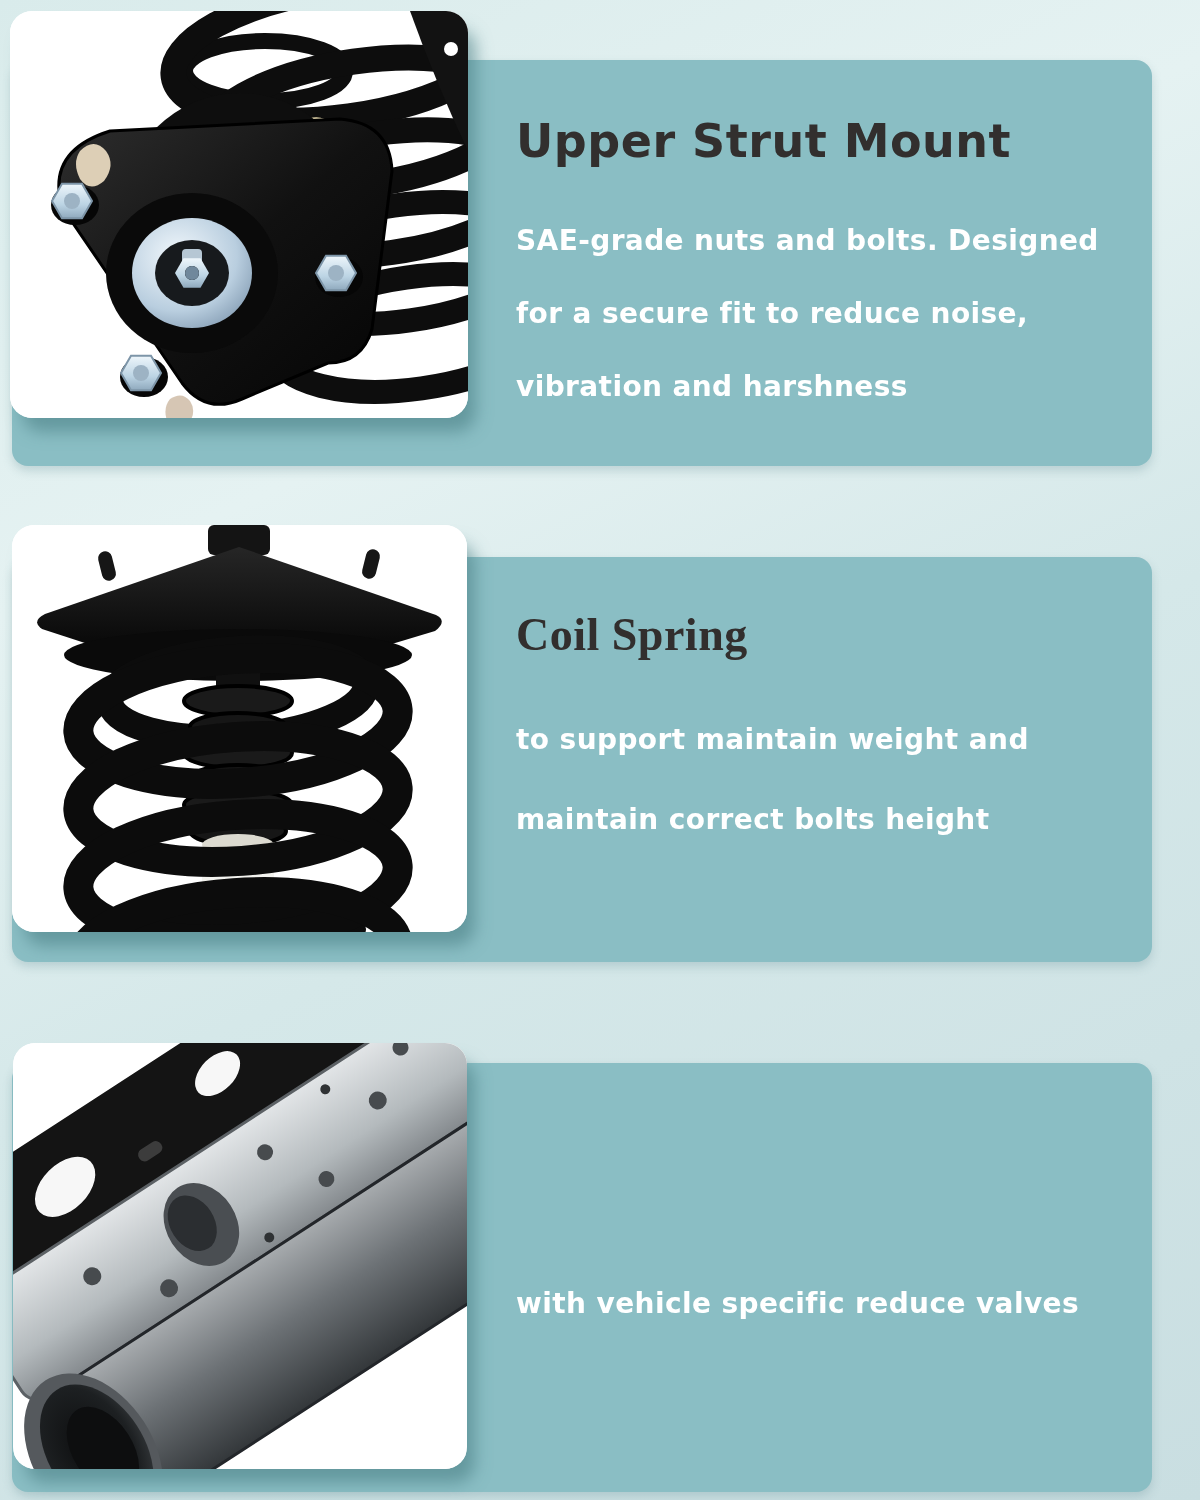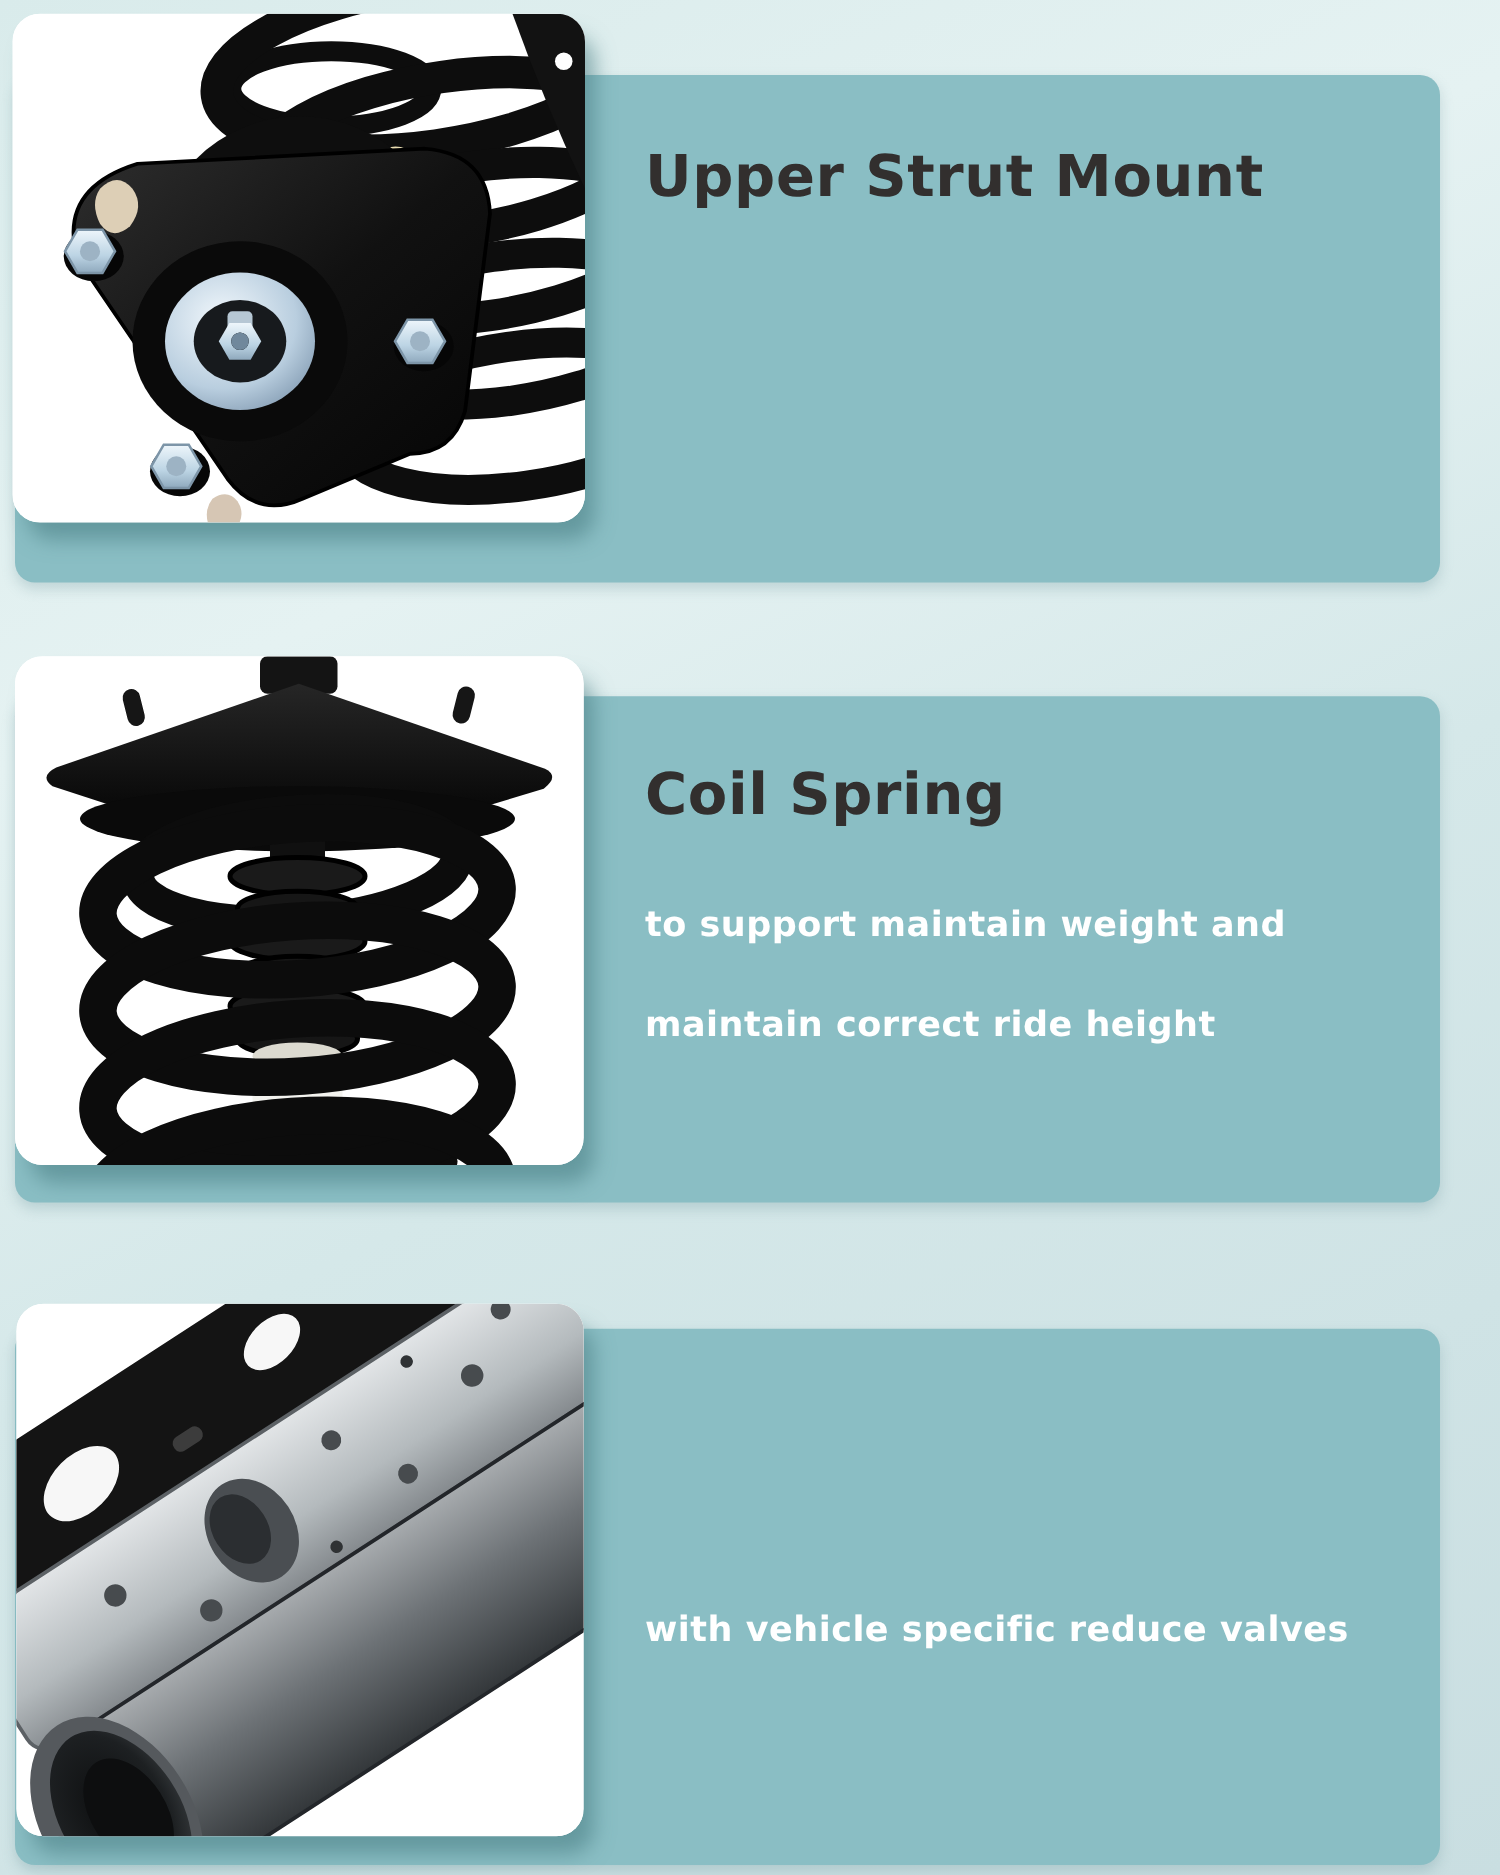--- a/index.html
+++ b/index.html
@@ -23,21 +23,21 @@
   .card-1{left:10px;top:11px;width:458px;height:407px;}
   .card-2{left:12px;top:525px;width:455px;height:407px;}
   .card-3{left:13px;top:1043px;width:454px;height:426px;}
   .card svg{display:block;width:100%;height:100%;}
   .sec-title{
     position:absolute;left:516px;width:640px;
     font-size:46px;font-weight:bold;color:#322f2e;letter-spacing:0.5px;
     line-height:1.1;white-space:nowrap;
   }
   .title-1{top:116px;}
-  .title-2{top:610px;}
+  .title-2{top:610px;font-family:Liberation Serif, serif;}
   .title-3{top:1154px;}
   .sec-body{
     position:absolute;left:516px;width:648px;
     font-size:28px;font-weight:bold;color:#ffffff;letter-spacing:0.4px;
   }
   .body-1{top:204px;line-height:73px;}
   .body-2{top:700px;line-height:80px;}
   .body-3{top:1266px;line-height:76px;}
   .sec-body div{white-space:nowrap;}
 </style>
@@ -112,20 +112,25 @@
           <circle r="8" fill="#9db3c4"></circle>
         </g>
       </g>
 
       <path d="M 70,140 q 14,-14 26,0 q 10,14 -2,30 q -14,12 -24,-2 q -8,-16 0,-28 Z" fill="#ddcfb6"></path>
       <path d="M 160,388 q 12,-8 20,2 q 8,12 -4,26 q -12,8 -18,-4 q -6,-14 2,-24 Z" fill="#d6c6b4"></path>
     </svg>
   </div>
 
   <div class="sec-title title-1">Upper Strut Mount</div>
+  <div class="sec-body body-1">
+    <div>SAE-grade nuts and bolts. Designed</div>
+    <div>for a secure fit to reduce noise,</div>
+    <div>vibration and harshness</div>
+  </div>
 
   <div class="band band-2"></div>
 
   <div class="card card-2">
     <svg viewBox="0 0 455 407">
       <defs>
         <linearGradient id="mountG" x1="0" y1="0" x2="0" y2="1">
           <stop offset="0" stop-color="#262626"></stop>
             <stop offset="1" stop-color="#050505"></stop>
         </linearGradient>
@@ -160,21 +165,21 @@
         <ellipse cx="226" cy="274" rx="160" ry="62" stroke-width="30" transform="rotate(-4 226 274)"></ellipse>
         <ellipse cx="226" cy="352" rx="160" ry="62" stroke-width="30" transform="rotate(-4 226 352)"></ellipse>
         <ellipse cx="226" cy="430" rx="160" ry="62" stroke-width="30" transform="rotate(-4 226 430)"></ellipse>
       </g>
     </svg>
   </div>
 
   <div class="sec-title title-2">Coil Spring</div>
   <div class="sec-body body-2">
     <div>to support maintain weight and</div>
-    <div>maintain correct ride height</div>
+    <div>maintain correct bolts height</div>
   </div>
 
   <div class="band band-3"></div>
 
   <div class="card card-3">
     <svg viewBox="0 0 454 427">
       <defs>
         <linearGradient id="tubeG" x1="0" y1="0" x2="0" y2="1">
           <stop offset="0" stop-color="#a7abae"></stop>
             <stop offset="0.45" stop-color="#6d7276"></stop>

